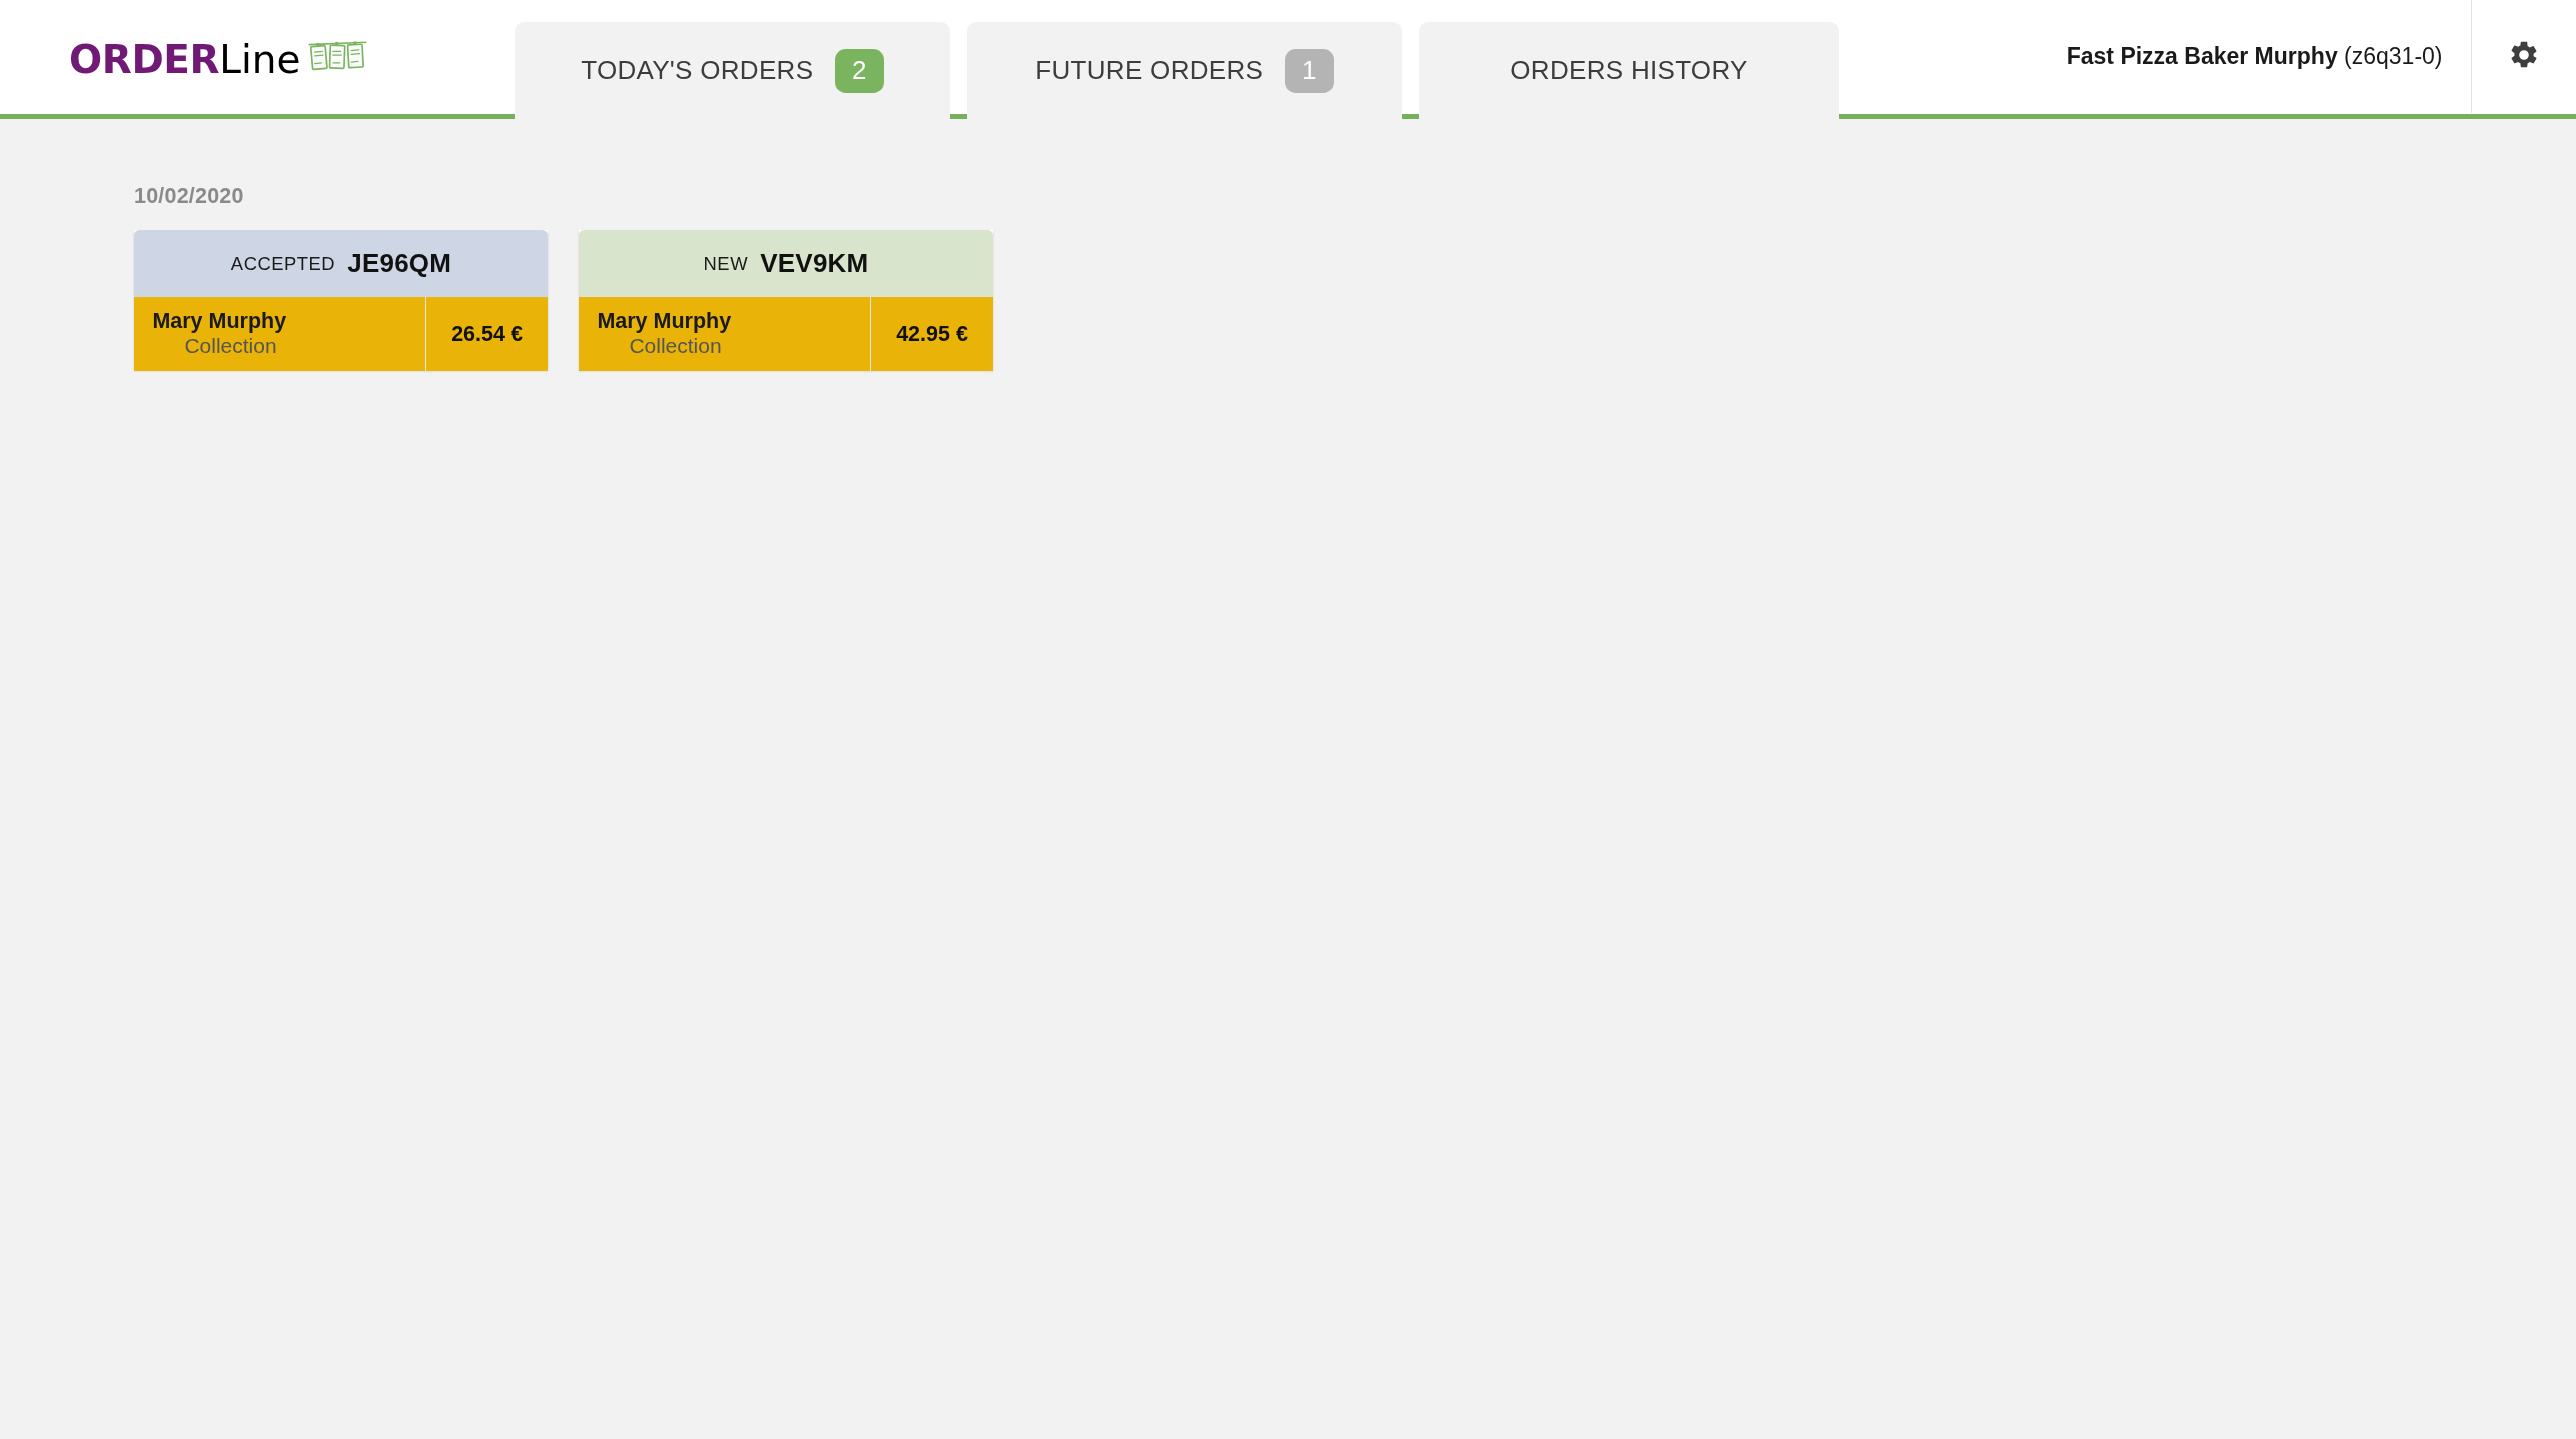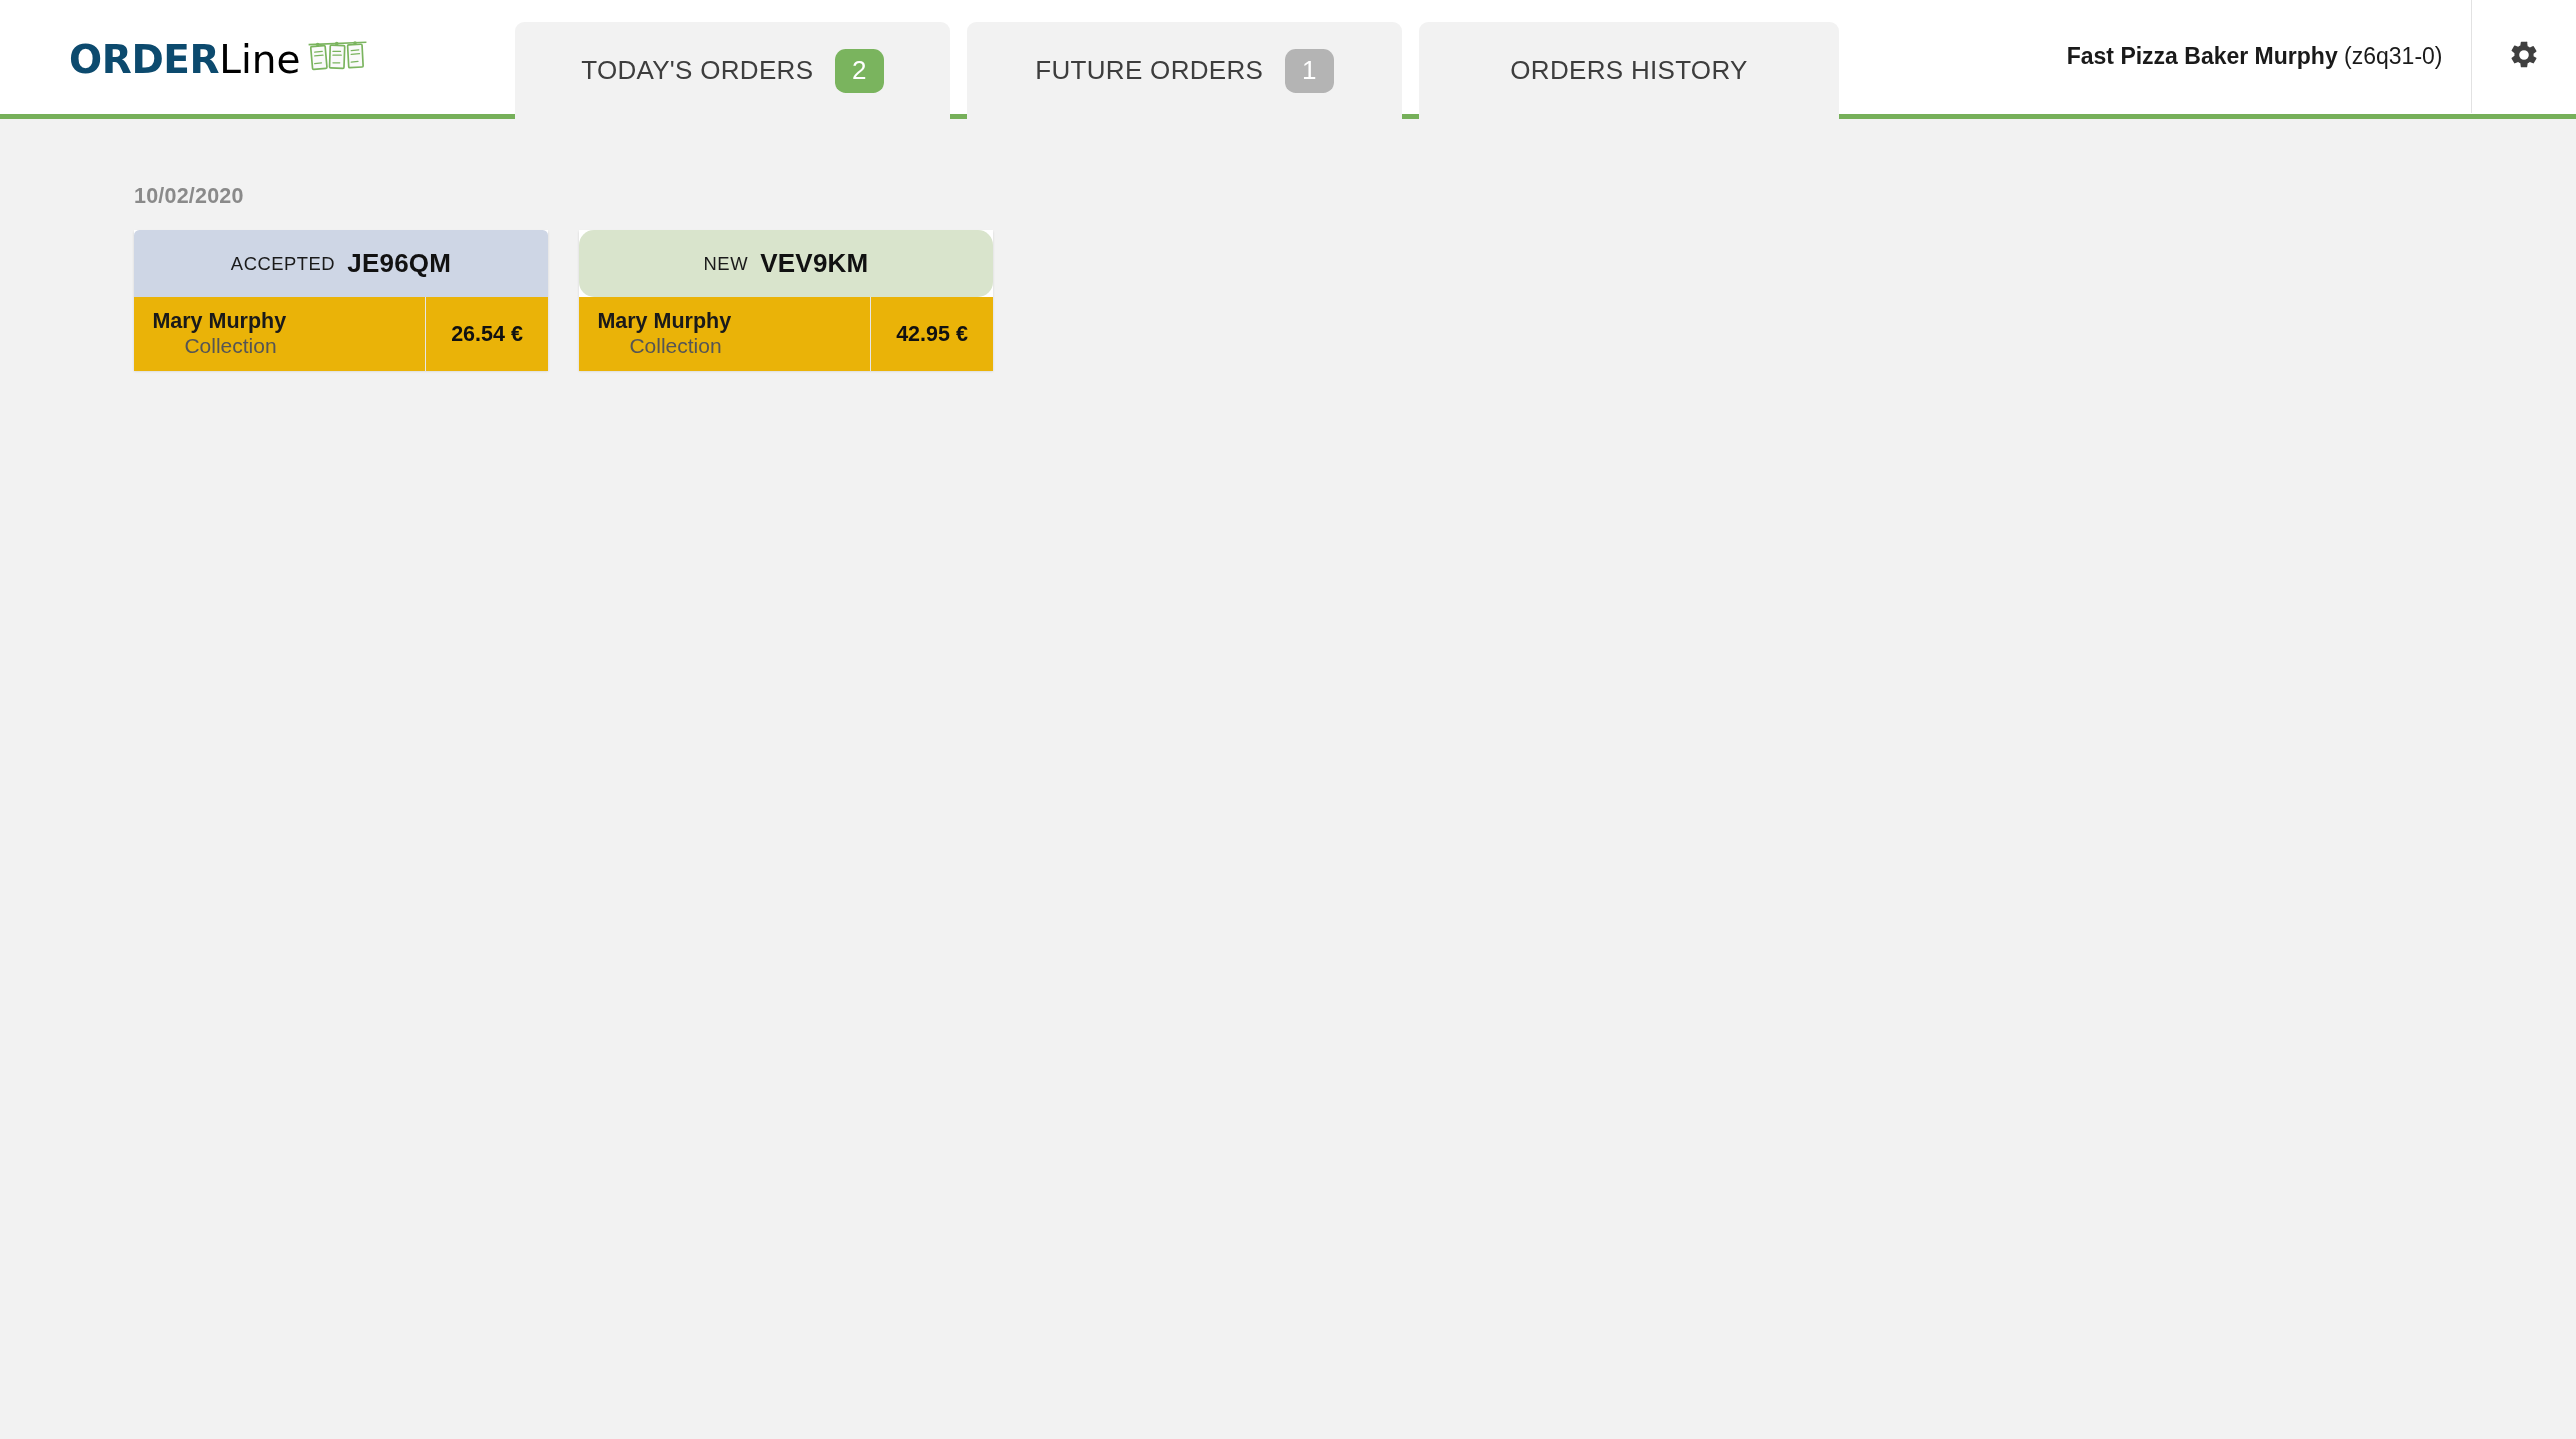--- a/index.html
+++ b/index.html
@@ -33,21 +33,21 @@
     left: 69px;
     top: 32px;
     display: flex;
     align-items: center;
     height: 54px;
   }
   .brand-word-order {
     font-size: 39px;
     font-weight: bold;
     letter-spacing: -0.4px;
-    color: #0c4a6e;
+    color: #701a75;
     font-family: "DejaVu Sans", sans-serif;
   }
   .brand-word-line {
     font-size: 39px;
     font-weight: normal;
     color: #000000;
     font-family: "DejaVu Sans", sans-serif;
     letter-spacing: 0px;
   }
   .brand-slips { margin-left: 6.1px; display: block; }
@@ -175,21 +175,21 @@
   }
 
   .order-card-header {
     height: 67px;
     border-radius: 5.4px 5.4px 0 0;
     display: flex;
     align-items: center;
     justify-content: center;
   }
   .hdr-accepted { background: #ced6e5; }
-  .hdr-new      { background: #d9e4cc; border-radius: 15px; }
+  .hdr-new      { background: #d9e4cc; }
 
   .order-status {
     font-size: 18.4px;
     color: #1a1a1a;
     letter-spacing: 0.5px;
     text-transform: uppercase;
   }
   .order-code {
     font-size: 26px;
     font-weight: bold;

